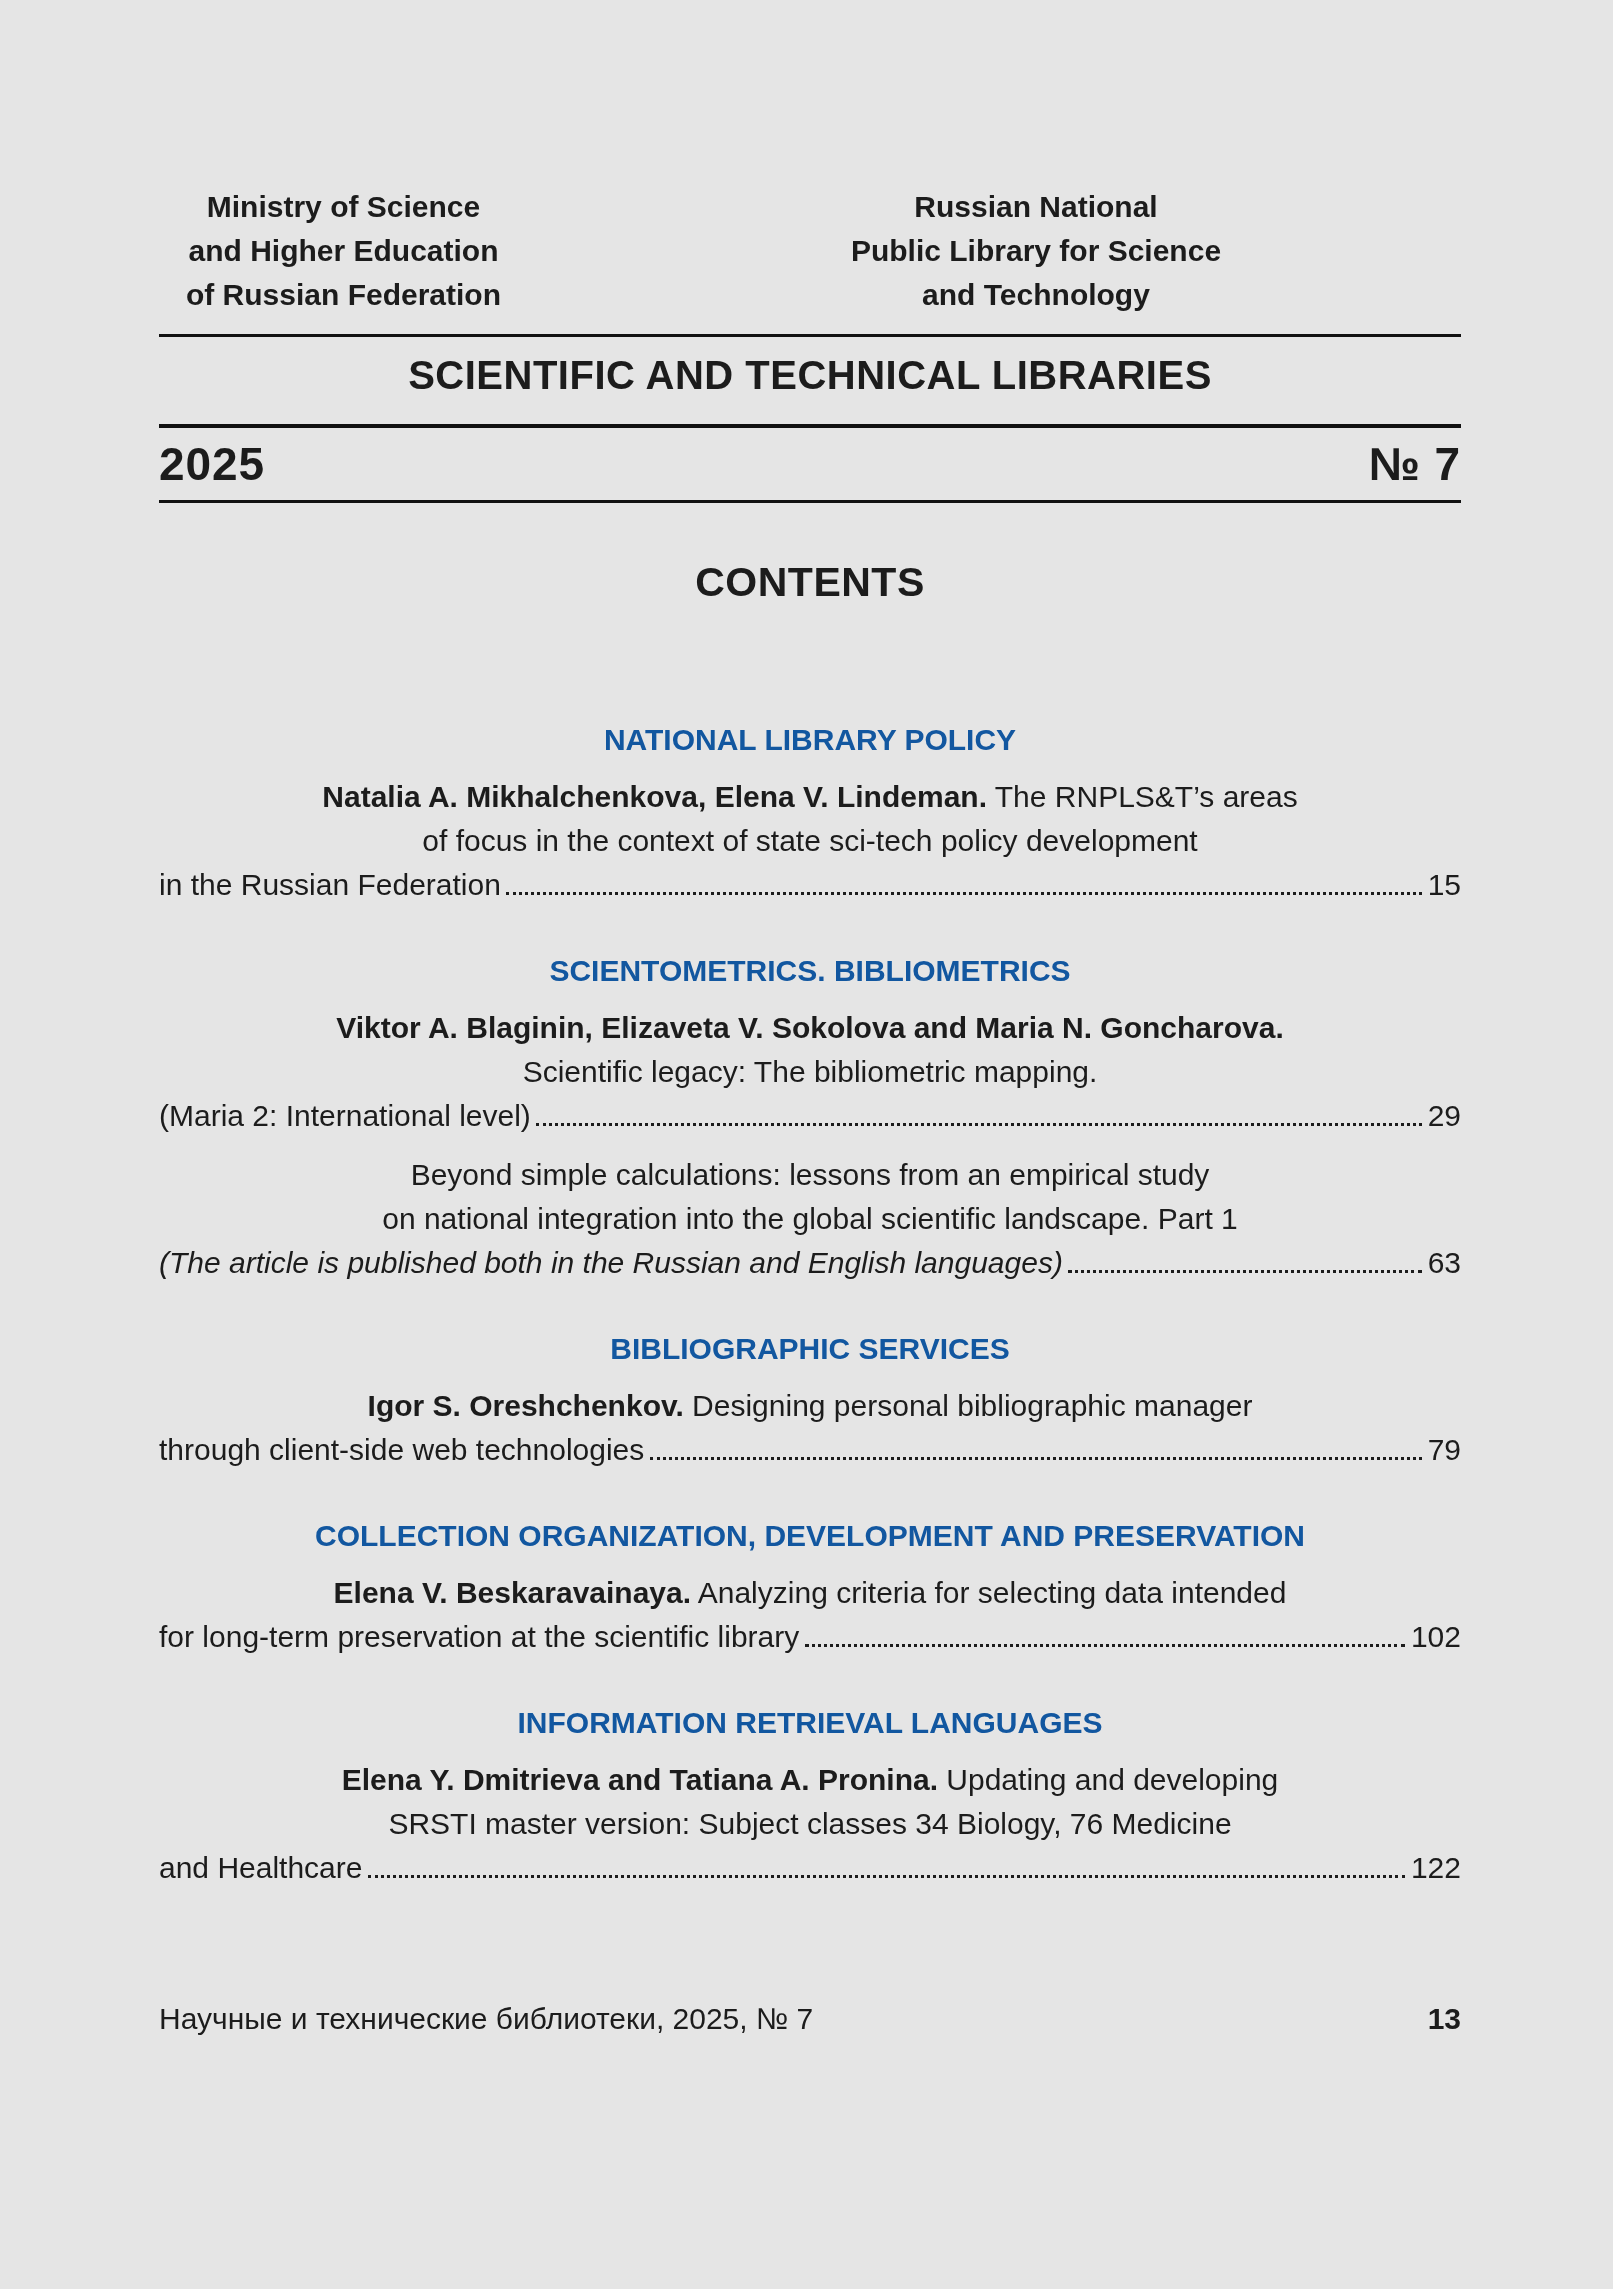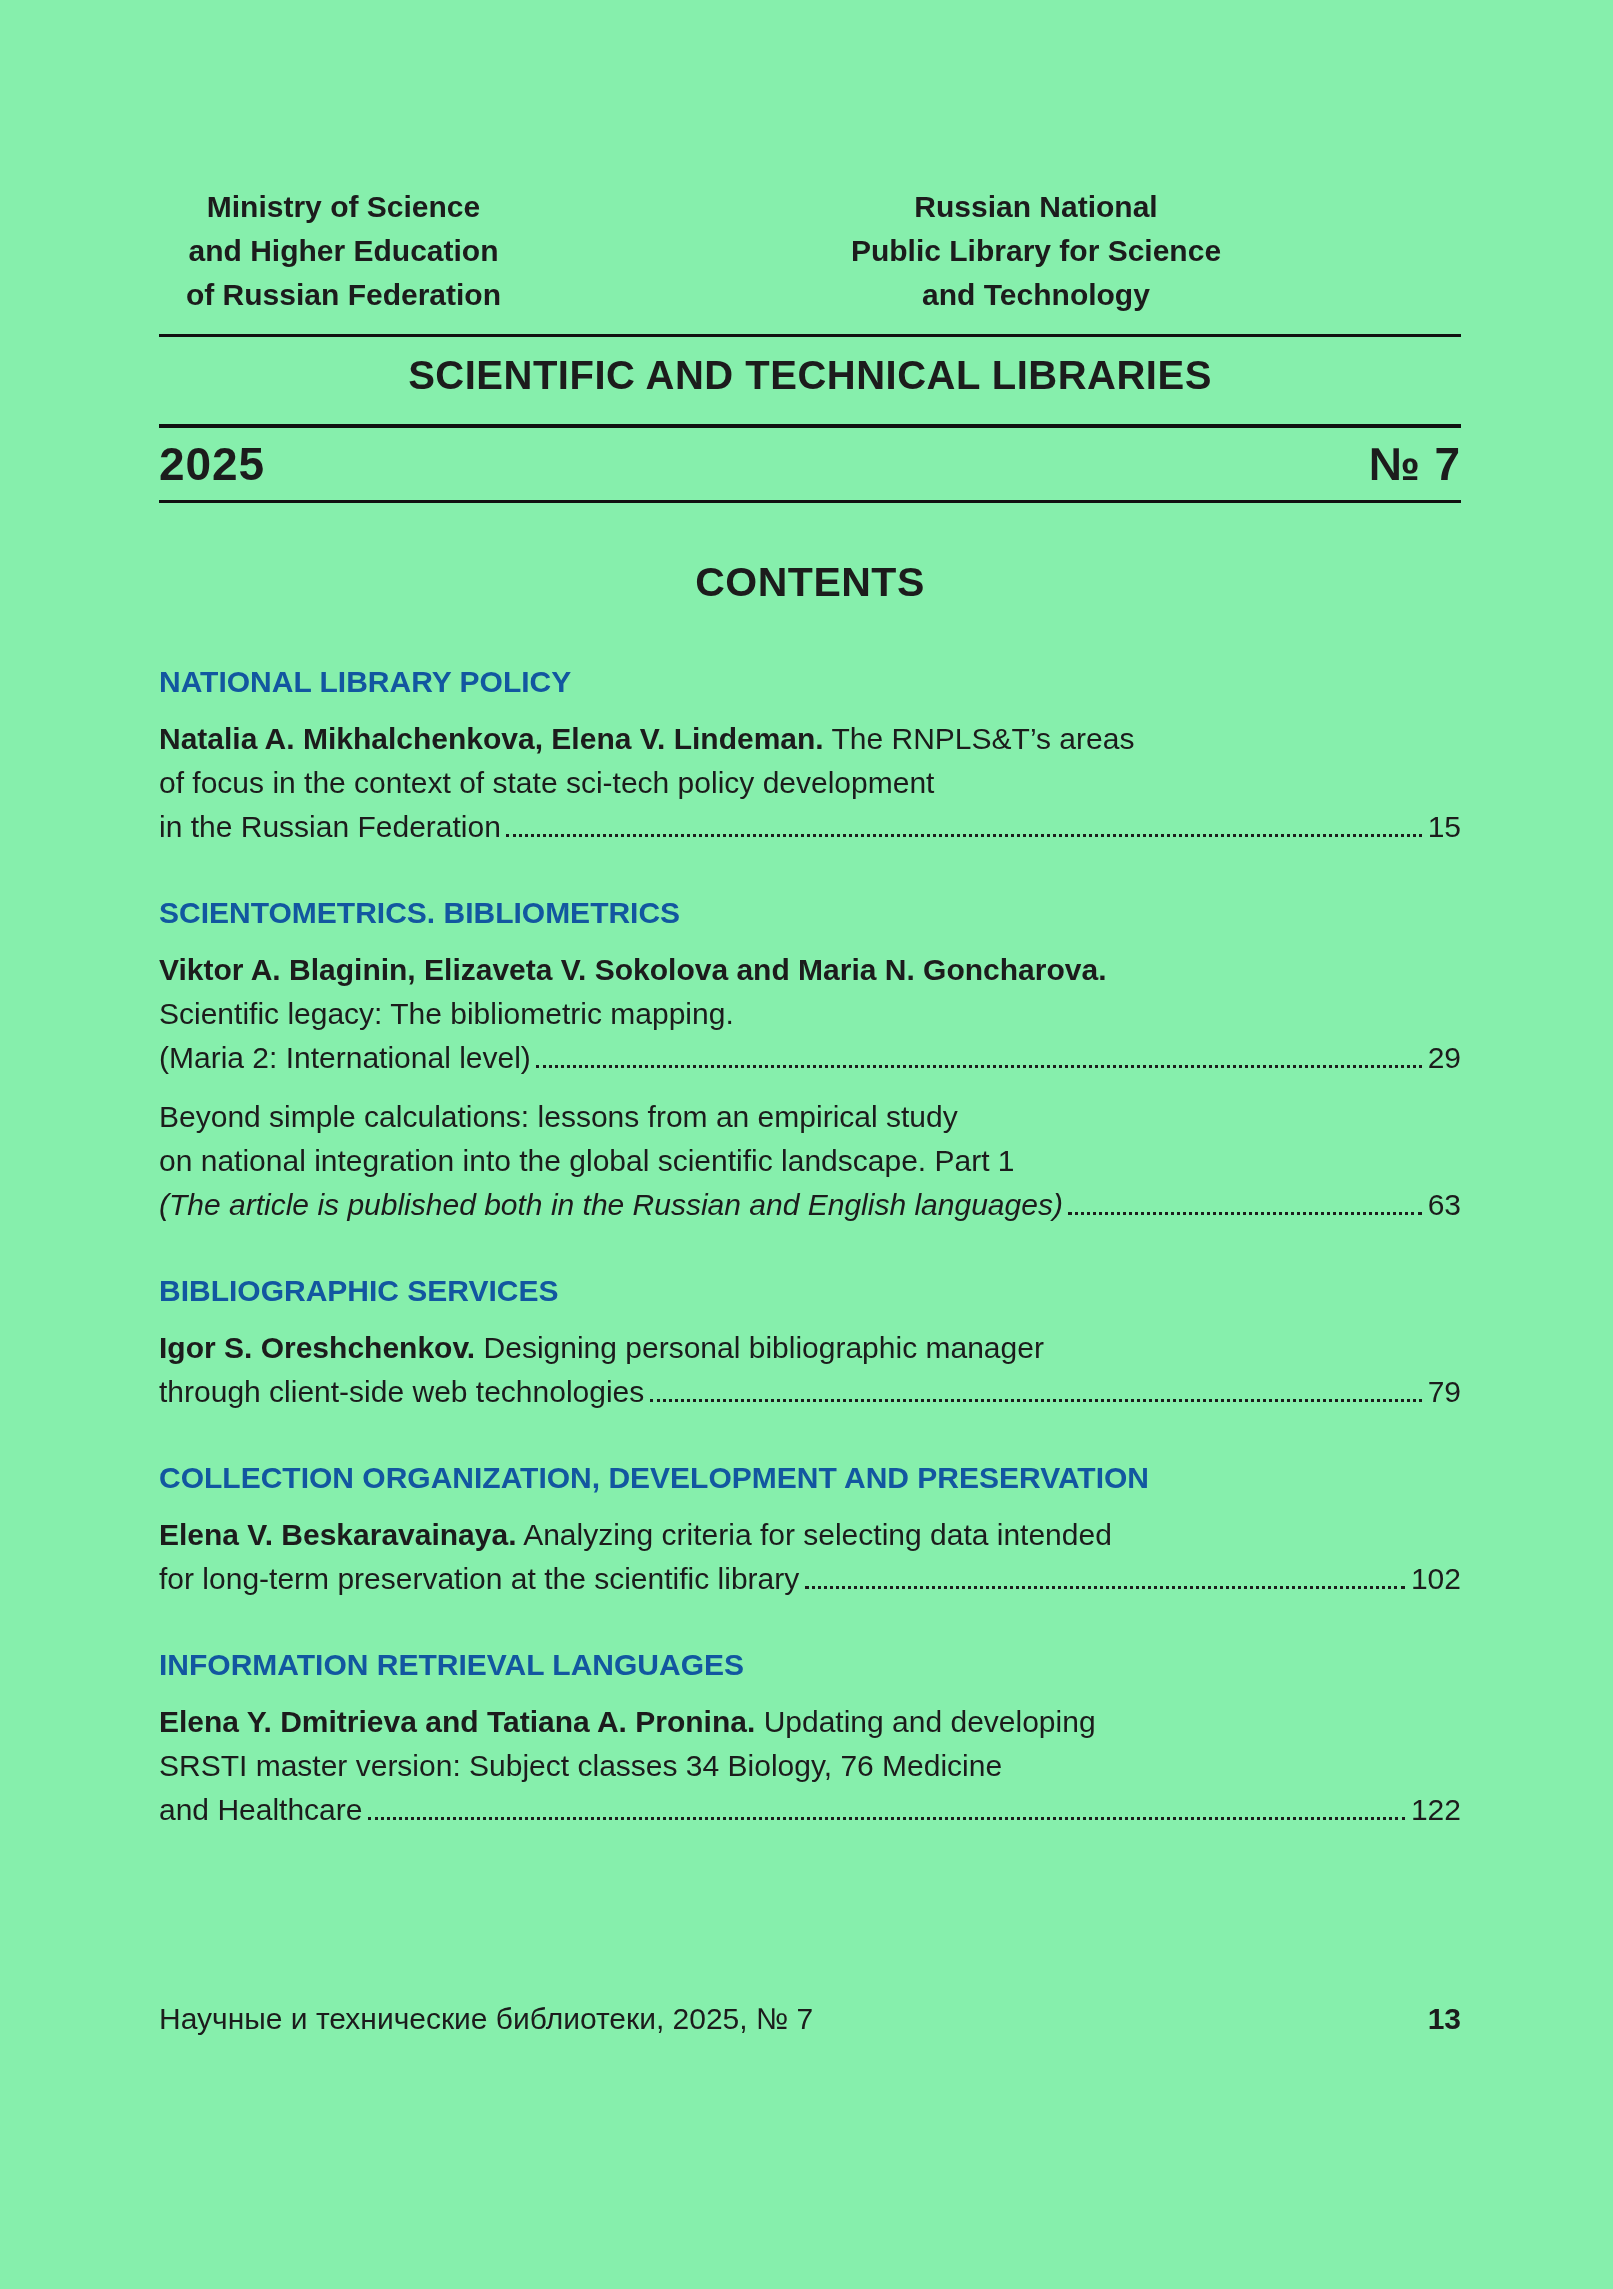--- a/index.html
+++ b/index.html
@@ -1,20 +1,20 @@
 <!DOCTYPE html>
 <html style="font-size:14.8px"><head>
 <meta charset="utf-8">
 <style>
   html, body { margin: 0; padding: 0; background: #ffffff; }
   .page {
     position: relative;
     width: 1613px;
     height: 2290px;
-    background: #86efac;
+    background: #e5e5e5;
     color: #1c1c1c;
     font-family: "Liberation Sans", "DejaVu Sans", sans-serif;
     overflow: hidden;
   }
   .content {
     position: relative;
     padding: 185px 152px 0 159px;
   }
   
   .org-header {
@@ -50,21 +50,21 @@
   }
   
   .contents-title {
     margin-top: 55px;
     text-align: center;
     font-weight: bold;
     font-size: 41px;
     line-height: 48px;
     letter-spacing: 0.5px;
   }
-  .toc { margin-top: 54px; font-size: 30px; }
+  .toc { margin-top: 112px; font-size: 30px; text-align: center; }
   .section-heading {
     font-weight: bold;
     color: #1257a0;
     font-size: 30px;
     line-height: 44px;
     margin: 42px 0 13px 0;
   }
   .toc-section:first-child .section-heading { margin-top: 0; }
   .toc-entry { margin-bottom: 14.8px; }
   .toc-line { line-height: 44px; white-space: nowrap; }

